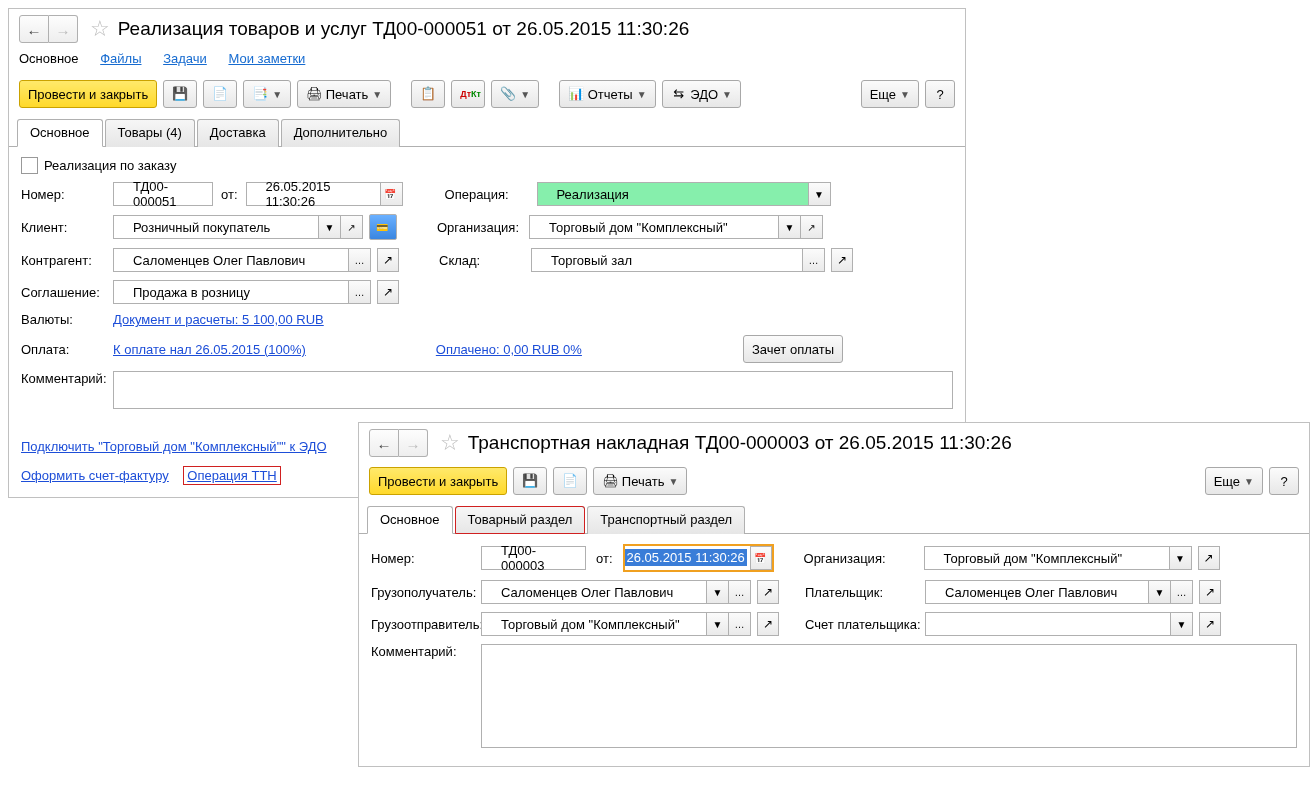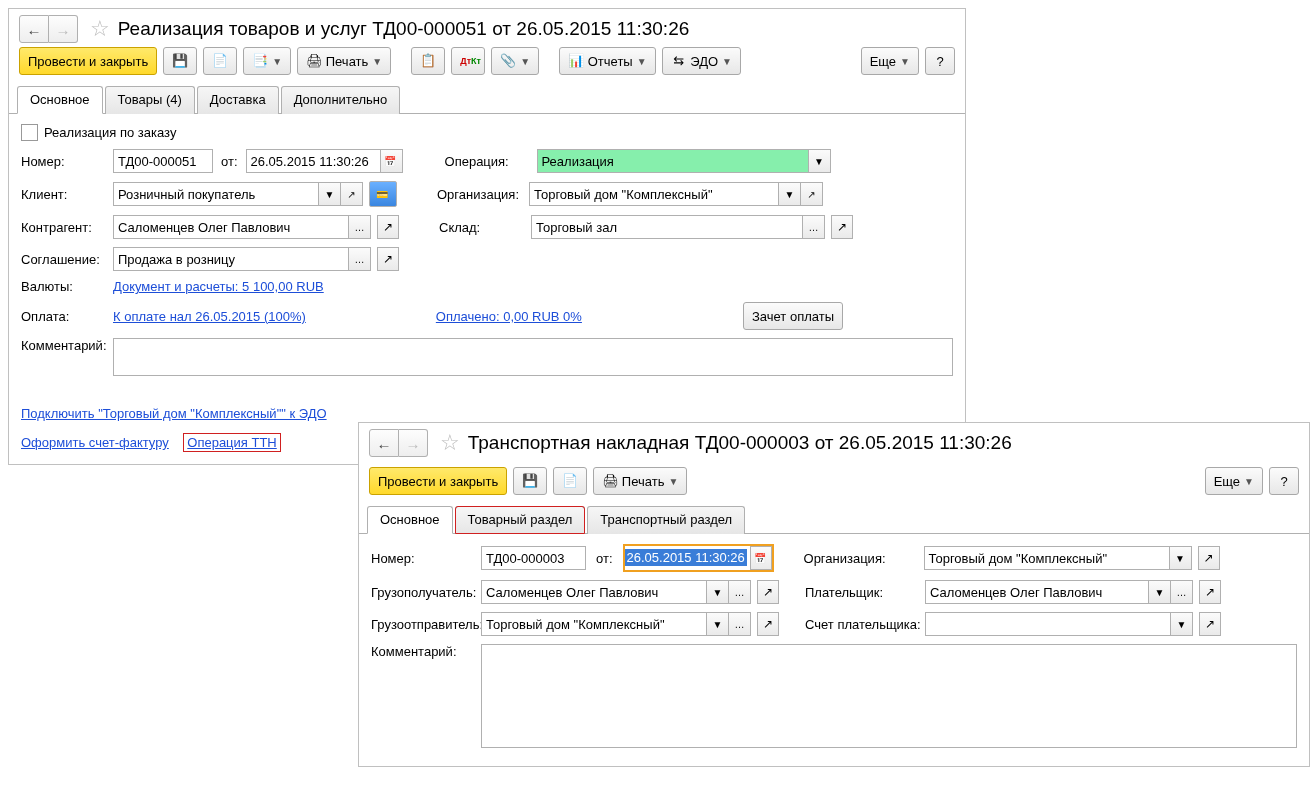--- a/index.html
+++ b/index.html
@@ -50,21 +50,21 @@
     background:linear-gradient(#f6f6f6,#e6e6e6); cursor:pointer; border-radius:3px 3px 0 0;
     position:relative; top:1px; font-size:13px;
   }
   .tab.active { background:#fff; border-bottom:1px solid #fff;}
   .tab.hl { outline:1px solid #d02020; outline-offset:-1px;}
   .form { padding:10px 12px 4px 12px; }
   .row { display:flex; align-items:center; margin-bottom:8px; }
   .lbl { width:92px; }
   .lbl-w { width:110px;}
   .input {
-    border:1px solid #b0b0b0; height:24px; padding:0 4px; box-sizing:border-box; font-size:13px;
+    border:1px solid #b0b0b0; height:24px; padding:0 19px; box-sizing:border-box; font-size:13px;
     background:#fff; display:flex; align-items:center;
   }
   .ctl-group{display:flex;}
   .mini {
     border:1px solid #b0b0b0; border-left:none; width:22px;height:24px; display:flex;
     align-items:center; justify-content:center; cursor:pointer; background:linear-gradient(#fbfbfb,#eaeaea);
     font-size:10px; box-sizing:border-box;
   }
   .ext {
     border:1px solid #b0b0b0; width:22px;height:24px; display:flex;
@@ -89,20 +89,26 @@
 </style>
 </head>
 <body>
 
 <div class="window win1">
   <div class="titlebar">
     <div class="navbtn">←</div>
     <div class="navbtn disabled">→</div>
     <span class="star">☆</span>
     <span class="title">Реализация товаров и услуг ТД00-000051 от 26.05.2015 11:30:26</span>
+  </div>
+  <div class="linkbar">
+    <span class="first">Основное</span>
+    <span class="lnk">Файлы</span>
+    <span class="lnk">Задачи</span>
+    <span class="lnk">Мои заметки</span>
   </div>
   <div class="toolbar">
     <div class="btn yellow">Провести и закрыть</div>
     <div class="btn">
         <span class="iconbox">💾</span>
       </div>
     <div class="btn">
         <span class="iconbox">📄</span>
       </div>
     <div class="btn">

